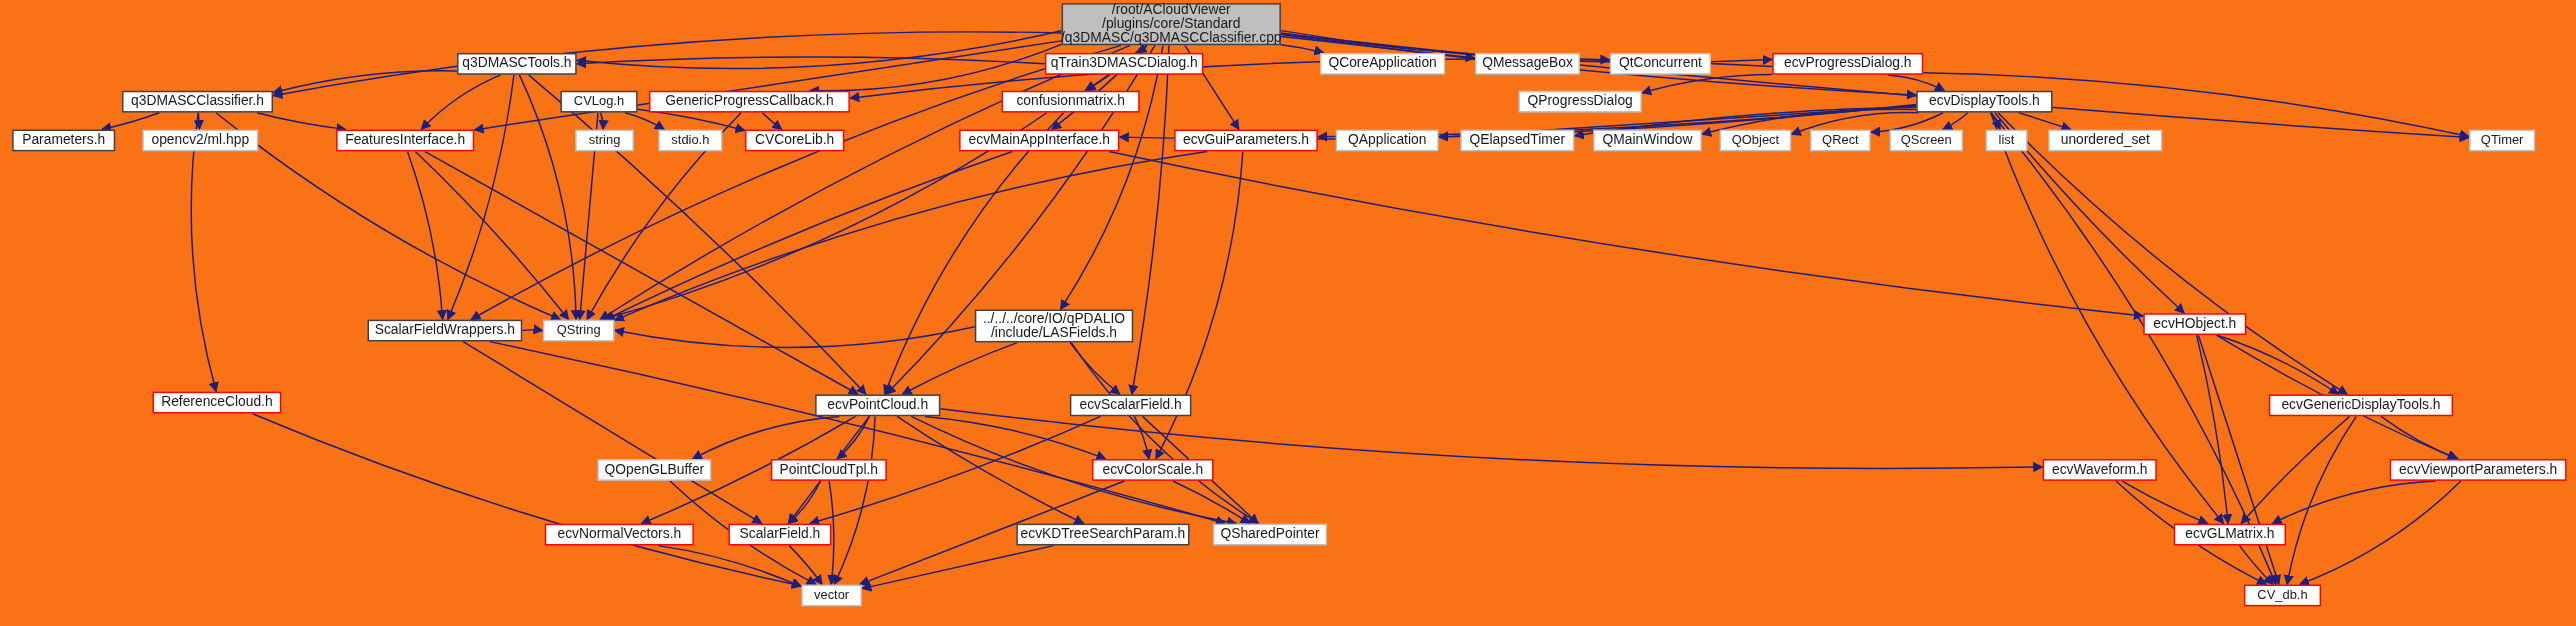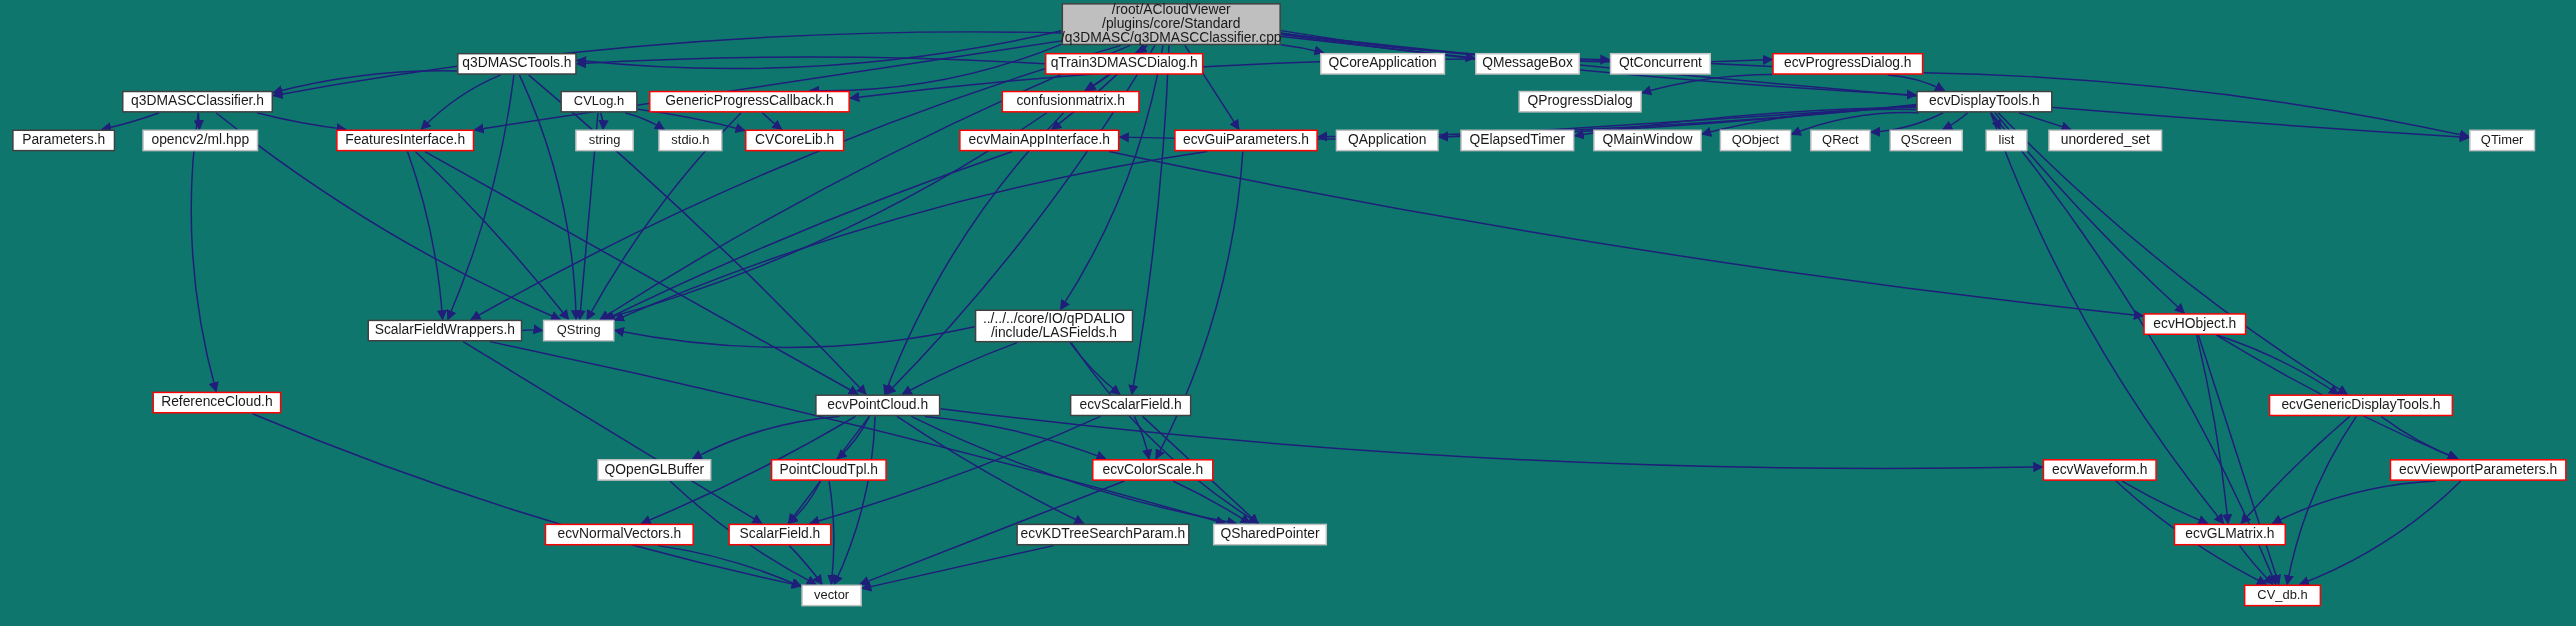--- a/index.html
+++ b/index.html
@@ -8,21 +8,21 @@
     background: #ffffff;
   }
   body {
     font-family: "Liberation Sans", sans-serif;
   }
   #graph-wrap {
     position: relative;
     width: 2576px;
     height: 627px;
     overflow: hidden;
-    background: #0f766e;
+    background: #f97316;
   }
   svg#dep-graph {
     position: absolute;
     top: 0;
     left: 0;
     width: 2576px;
     height: 627px;
     display: block;
   }
   .edge {

